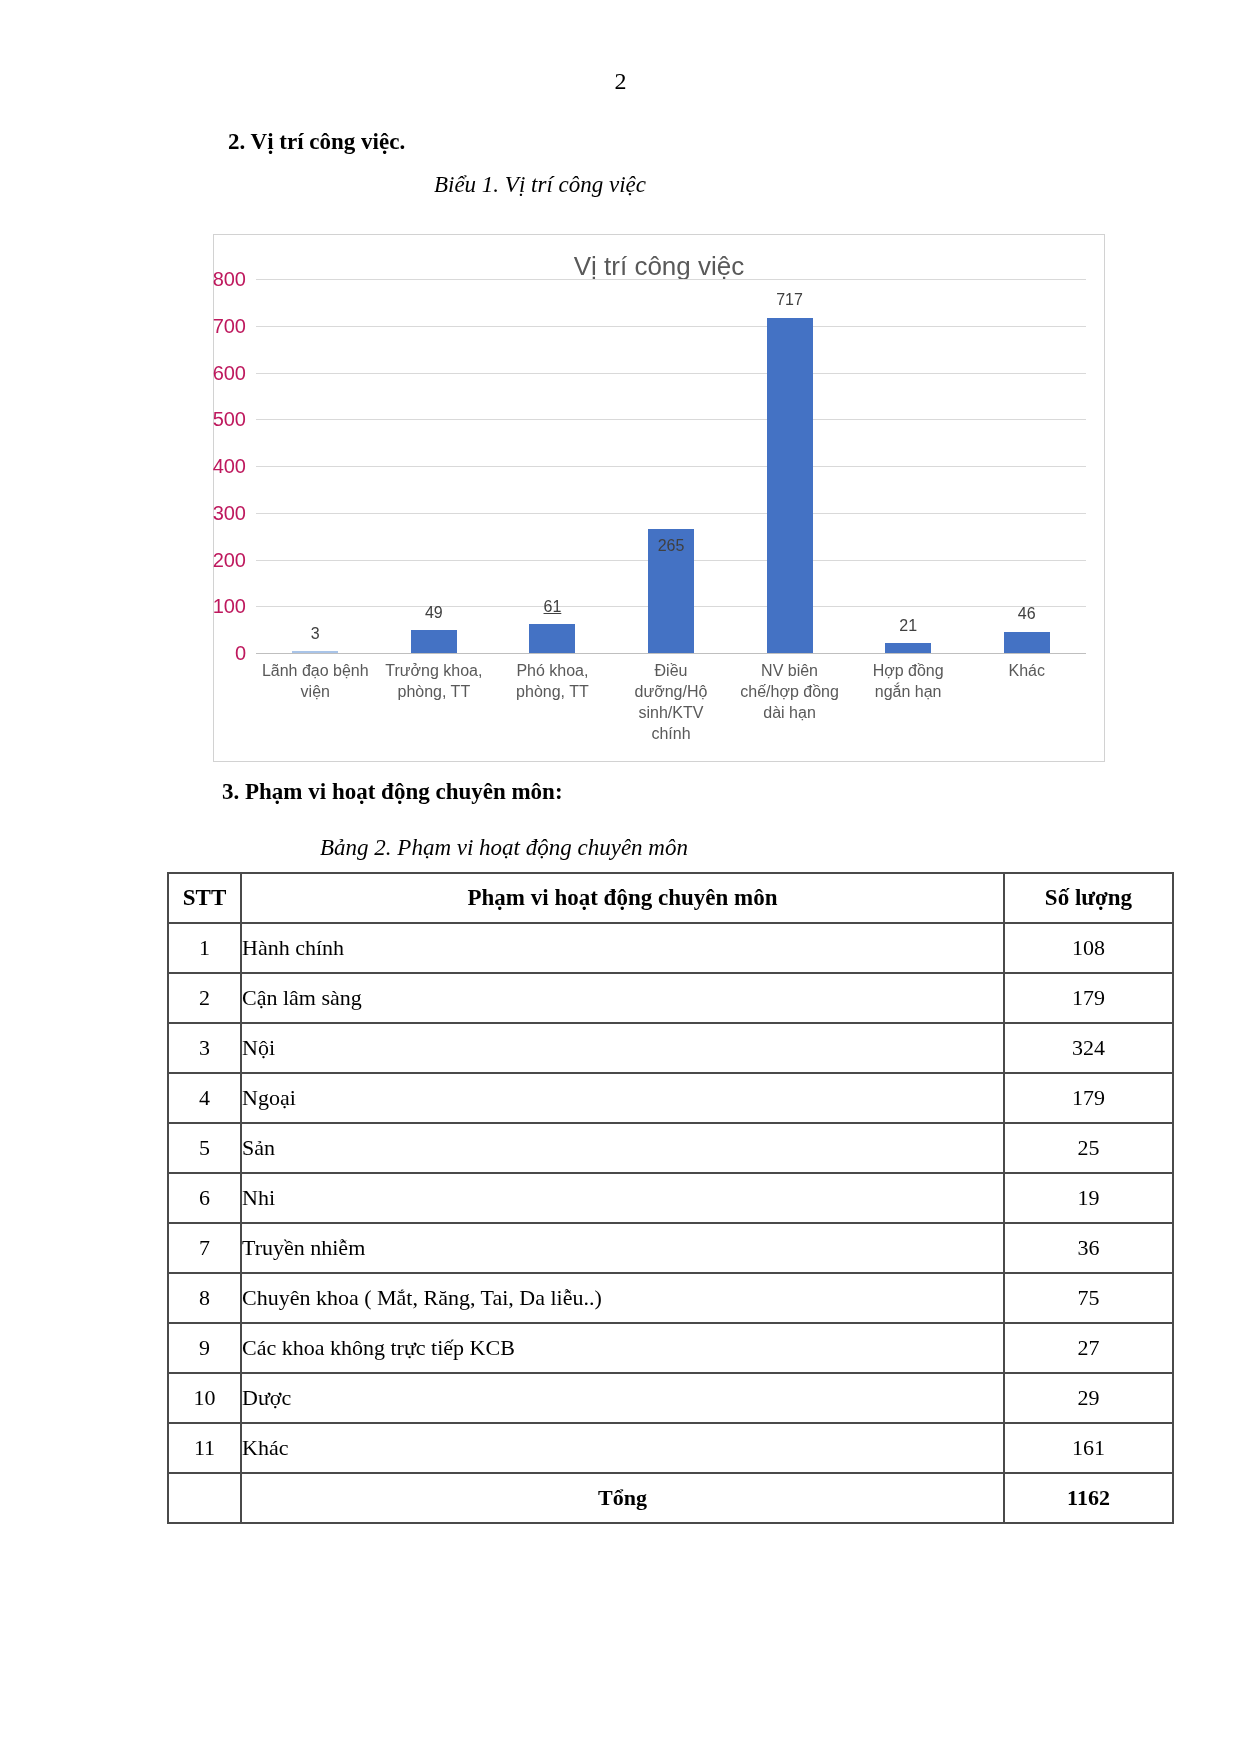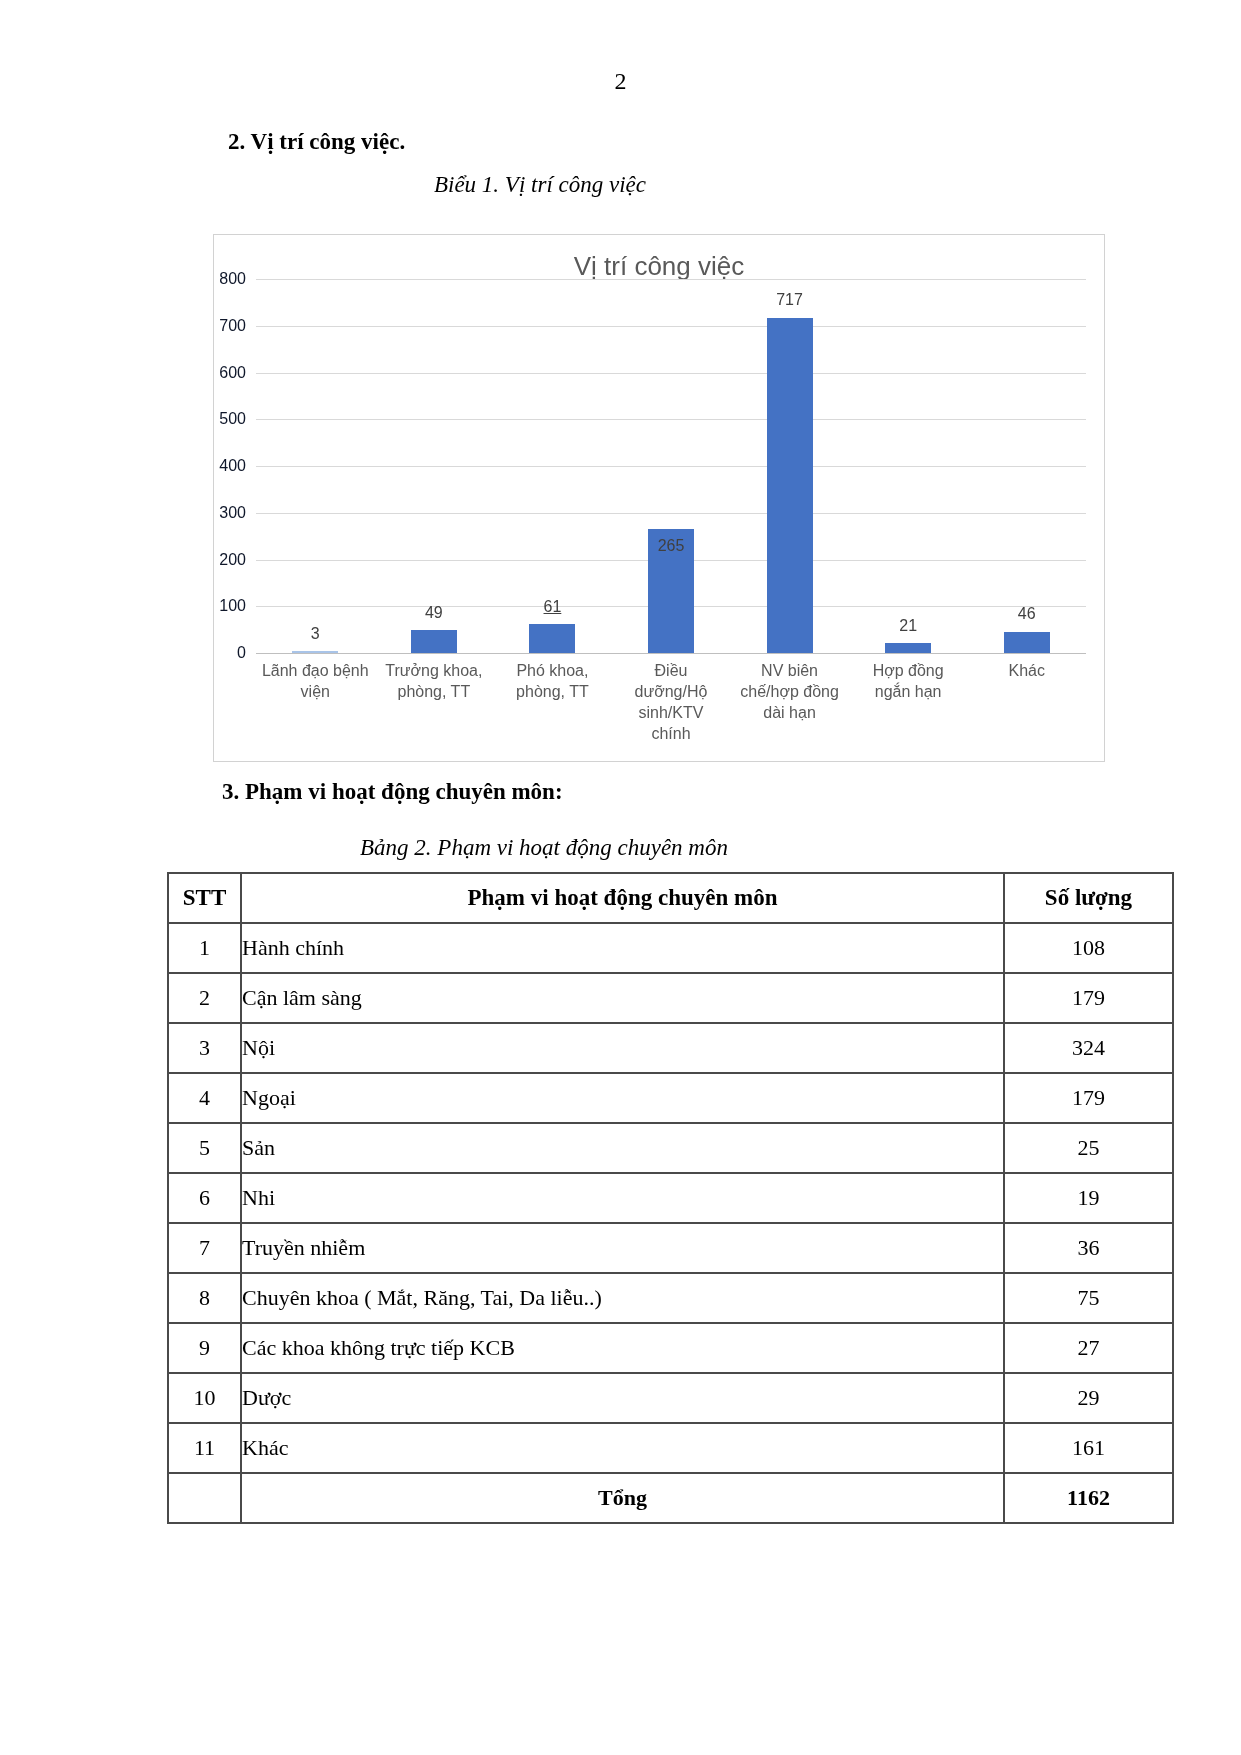--- a/index.html
+++ b/index.html
@@ -5,34 +5,34 @@
   html,body{margin:0;padding:0;background:#ffffff;}
   .page{position:relative;width:1241px;height:1755px;background:#ffffff;
         font-family:"Liberation Serif",serif;color:#000;overflow:hidden;}
 
   .page-number{position:absolute;top:68px;left:0;width:100%;text-align:center;font-size:24px;}
   .heading{position:absolute;font-weight:bold;font-size:23px;white-space:nowrap;}
   .heading-2{left:222px;top:129px;margin-left:6px;}
   .heading-3{left:222px;top:779px;}
   .caption{position:absolute;font-style:italic;font-size:23px;text-align:center;white-space:nowrap;}
   .caption-chart{left:160px;width:760px;top:172px;}
-  .caption-table{left:0;width:1008px;top:835px;padding-left:40px;}
+  .caption-table{left:0;width:1008px;top:835px;}
 
   
   .chart-frame{position:absolute;left:213px;top:234px;width:890px;height:526px;
                border:1px solid #d2d2d2;background:#fff;
                font-family:"Liberation Sans",sans-serif;}
   .chart-title{position:absolute;top:16px;left:0;width:100%;text-align:center;
                font-size:26px;color:#595959;}
   .plot{position:absolute;left:42px;top:44px;width:830px;height:374px;}
   .gridline{position:absolute;left:0;width:100%;height:1px;background:#d9d9d9;}
   .axisline{background:#bfbfbf;}
   .ylabels{position:absolute;left:0;top:44px;width:34px;height:374px;}
   .ytick{position:absolute;right:2px;transform:translateY(-50%);
-         font-size:16px;color:#0f172a;}
+         font-size:20px;color:#be185d;}
   .bar{position:absolute;bottom:0;width:46px;}
   .datalabel{position:absolute;width:80px;text-align:center;font-size:16px;color:#404040;}
   .xlabels{position:absolute;left:42px;top:425px;width:830px;height:92px;}
   .catlabel{position:absolute;top:0;text-align:center;font-size:16px;
             line-height:21px;color:#595959;}
 
   
   .scope-table{position:absolute;left:167px;top:872px;width:1005px;
                border-collapse:collapse;font-size:22px;table-layout:fixed;padding-left:8px;}
   .scope-table th,.scope-table td{border:2px solid #4a4a4a;height:48px;

